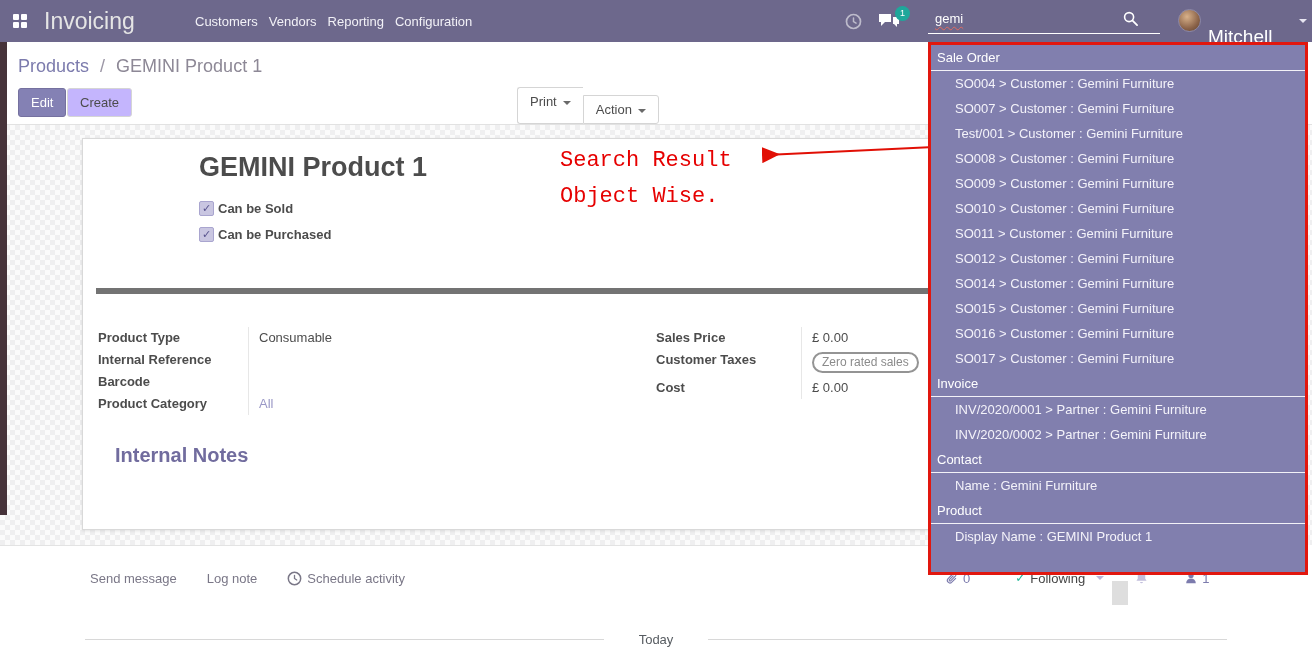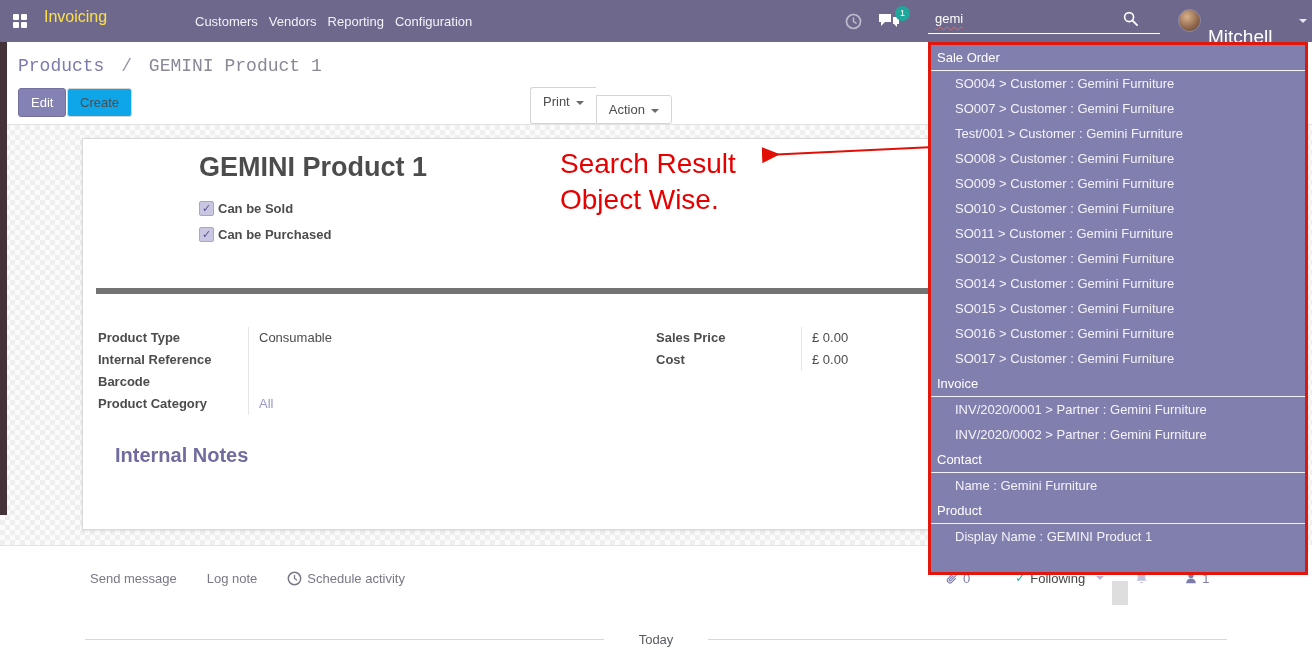--- a/index.html
+++ b/index.html
@@ -4,48 +4,48 @@
 <style>
   * { margin:0; padding:0; box-sizing:border-box; }
   body { font-family:"Liberation Sans", sans-serif; background:#fff; }
   #screen { position:relative; width:1312px; height:658px; overflow:hidden; background:#fff; }
 
   
   .navbar { position:absolute; left:0; top:0; width:1312px; height:42px; background:#6d688c; color:#fff; z-index:5; }
   .apps-grid { position:absolute; left:13px; top:14px; width:14px; height:14px;
     display:grid; grid-template-columns:6px 6px; grid-template-rows:6px 6px; gap:2px; cursor:pointer; }
   .apps-grid span { background:#fff; border-radius:1px; }
-  .app-name { position:absolute; left:44px; top:8px; font-size:16px; font-weight:400; color:#fde047; cursor:pointer; }
+  .app-name { position:absolute; left:44px; top:8px; font-size:23px; font-weight:400; color:#e5e5e5; cursor:pointer; }
   .nav-menu { position:absolute; left:195px; top:0; height:42px; display:flex; align-items:center; gap:11px; }
   .nav-menu > div { font-size:13px; color:#f2f1f7; cursor:pointer; }
   .nb-clock { position:absolute; left:845px; top:13px; width:17px; height:17px; opacity:.55; cursor:pointer; }
   .nb-chat { position:absolute; left:877px; top:12px; width:24px; height:18px; cursor:pointer; }
   .nb-badge { position:absolute; left:895px; top:6px; min-width:15px; height:15px; border-radius:8px;
     background:#1fa79b; color:#fff; font-size:9px; line-height:15px; text-align:center; padding:0 3px; }
   .nb-search { position:absolute; left:928px; top:6px; width:232px; height:28px; border-bottom:1px solid #fff; cursor:text; }
   .nb-search .q { position:absolute; left:7px; top:5px; font-size:13px; color:#fff;
     text-decoration:underline wavy #e06a60 1px; text-underline-offset:3px; }
   .nb-search svg { position:absolute; right:22px; top:5px; width:15px; height:15px; }
   .avatar { position:absolute; left:1178px; top:9px; width:23px; height:23px; border-radius:50%;
     background:radial-gradient(circle at 38% 32%, #d8b18a, #8a6248 62%, #5d4231); border:1px solid #8d89a8; cursor:pointer; }
   .user-name { position:absolute; left:1208px; top:26px; font-size:19px; color:#fff; cursor:pointer; }
   .caret { display:inline-block; width:0; height:0; border-left:4px solid transparent; border-right:4px solid transparent;
     border-top:4px solid currentColor; margin-left:6px; vertical-align:middle; }
   .user-caret { position:absolute; left:1293px; top:19px; color:#e8e6f2; }
 
   
   .cpanel { position:absolute; left:0; top:42px; width:1312px; height:83px; background:#fff; border-bottom:1px solid #e2e2e2; }
-  .breadcrumb { position:absolute; left:18px; top:14px; font-size:18px;font-family:Liberation Mono, monospace; }
+  .breadcrumb { position:absolute; left:18px; top:14px; font-size:18px; }
   .breadcrumb .parent { color:#7c7bad; cursor:pointer; }
   .breadcrumb .sep { color:#9b96a5; margin:0 6px; }
   .breadcrumb .current { color:#8d8896; }
   .btn { display:inline-block; font-size:13px; border-radius:3px; padding:6px 12px; cursor:pointer; }
   .btn-edit { position:absolute; left:18px; top:46px; background:#8481b4; border:1px solid #75719f; color:#fff; }
-  .btn-create { position:absolute; left:67px; top:46px; background:#0ea5e9; border:1px solid #d5d5d5; color:#4c4c4c; }
-  .btn-group { position:absolute; left:530px; top:45px; display:flex; }
+  .btn-create { position:absolute; left:67px; top:46px; background:#c4b5fd; border:1px solid #d5d5d5; color:#4c4c4c; }
+  .btn-group { position:absolute; left:517px; top:45px; display:flex; }
   .btn-group .btn { background:#fff; border:1px solid #d5d5d5; color:#4c4c4c; border-radius:0; }
   .btn-group .btn:first-child { border-radius:3px 0 0 3px; border-right:none; }
   .btn-group .btn:last-child { border-radius:0 3px 3px 0;margin-top:8px; }
   .btn-group .caret { color:#6a6a6a; }
 
   
   .content-bg { position:absolute; left:0; top:125px; width:1312px; height:420px; background-color:#fbfbfb;
     background-image:
       linear-gradient(45deg,#efeff0 25%,transparent 25%,transparent 75%,#efeff0 75%),
       linear-gradient(45deg,#efeff0 25%,transparent 25%,transparent 75%,#efeff0 75%);
@@ -73,21 +73,21 @@
   .flabel { font-size:13px; font-weight:bold; color:#4c4c4c; padding:3px 0 4px; }
   .fleft .flabel { width:150px; }
   .fright .flabel { width:145px; }
   .fval { flex:1; border-left:1px solid #e7e7e7; padding:3px 0 4px 10px; font-size:13px; color:#4c4c4c; min-height:21px; }
   .fval.link { color:#9a98c6; cursor:pointer; }
   .pill { display:inline-block; border:2px solid #949494; border-radius:11px; color:#8b8b8b;
     font-size:12px; padding:0px 8px 1px; line-height:16px; }
   .notes-heading { position:absolute; left:32px; top:305px; font-size:20px; font-weight:bold; color:#716c9e; }
 
   
-  .annotation { position:absolute; z-index:2; font-family:Liberation Sans, sans-serif; font-size:28px; color:#e60000; }
+  .annotation { position:absolute; z-index:2; font-family:Liberation Mono, monospace; font-size:22px; color:#e60000; }
   .anno-1 { left:560px; top:148px; }
   .anno-2 { left:560px; top:184px; }
   .anno-arrow { position:absolute; left:750px; top:140px; z-index:2; }
 
   
   .chatter { position:absolute; left:0; top:545px; width:1128px; height:113px; background:#fff; border-top:1px solid #e3e3e3; }
   .chat-links { position:absolute; left:90px; top:25px; display:flex; gap:30px; font-size:13px; color:#7a7787; }
   .chat-links > div { cursor:pointer; display:flex; align-items:center; gap:5px; }
   .chat-tools { position:absolute; left:945px; top:24px; display:flex; align-items:center; font-size:13px; }
   .tool-attach { color:#7c7bad; display:flex; align-items:center; gap:4px; cursor:pointer; }
@@ -199,20 +199,24 @@
       <div class="frow">
         <div class="flabel">Product Category</div>
         <div class="fval link">All</div>
       </div>
     </div>
 
     <div class="ftable fright">
       <div class="frow">
         <div class="flabel">Sales Price</div>
         <div class="fval">£ 0.00</div>
+      </div>
+      <div class="frow">
+        <div class="flabel">Customer Taxes</div>
+        <div class="fval"><span class="pill">Zero rated sales</span></div>
       </div>
       <div class="frow">
         <div class="flabel">Cost</div>
         <div class="fval">£ 0.00</div>
       </div>
     </div>
 
     <div class="notes-heading">Internal Notes</div>
   </div>
 

